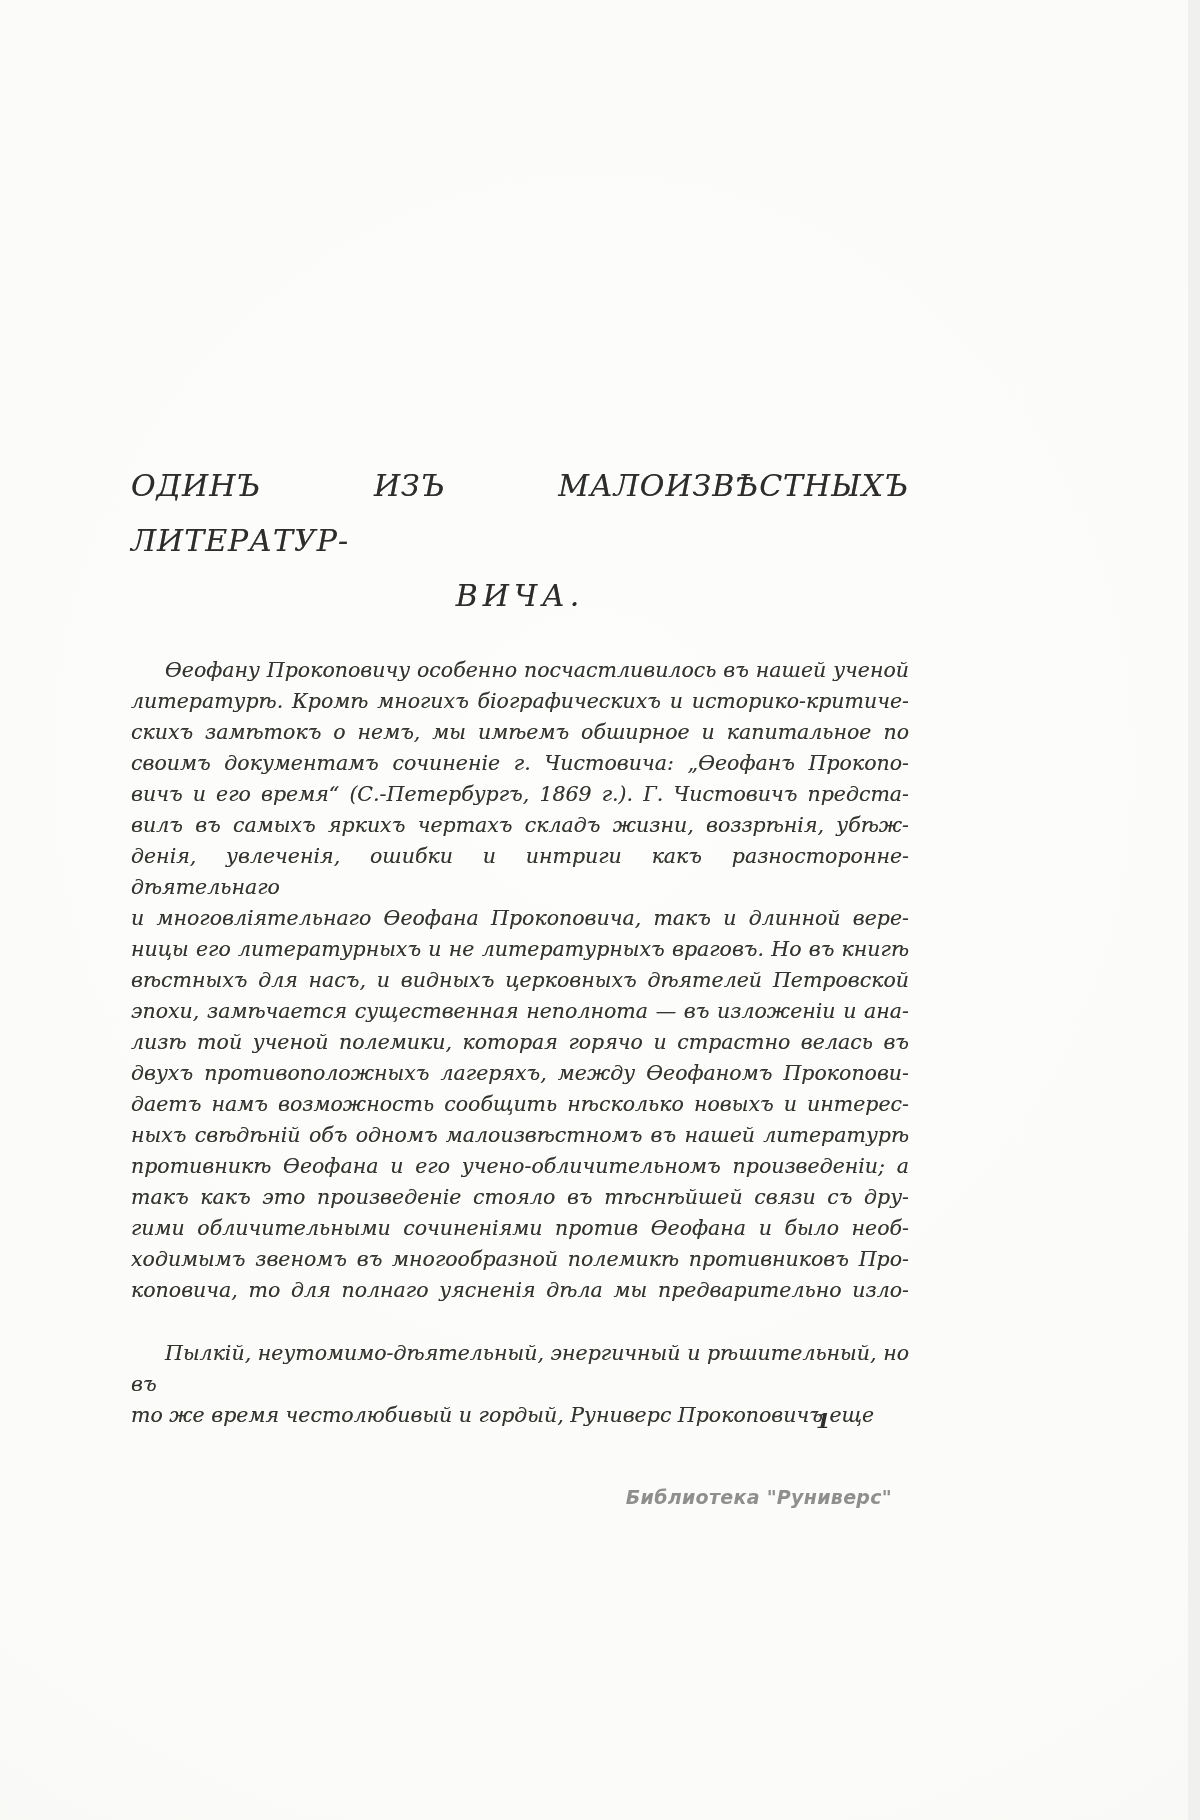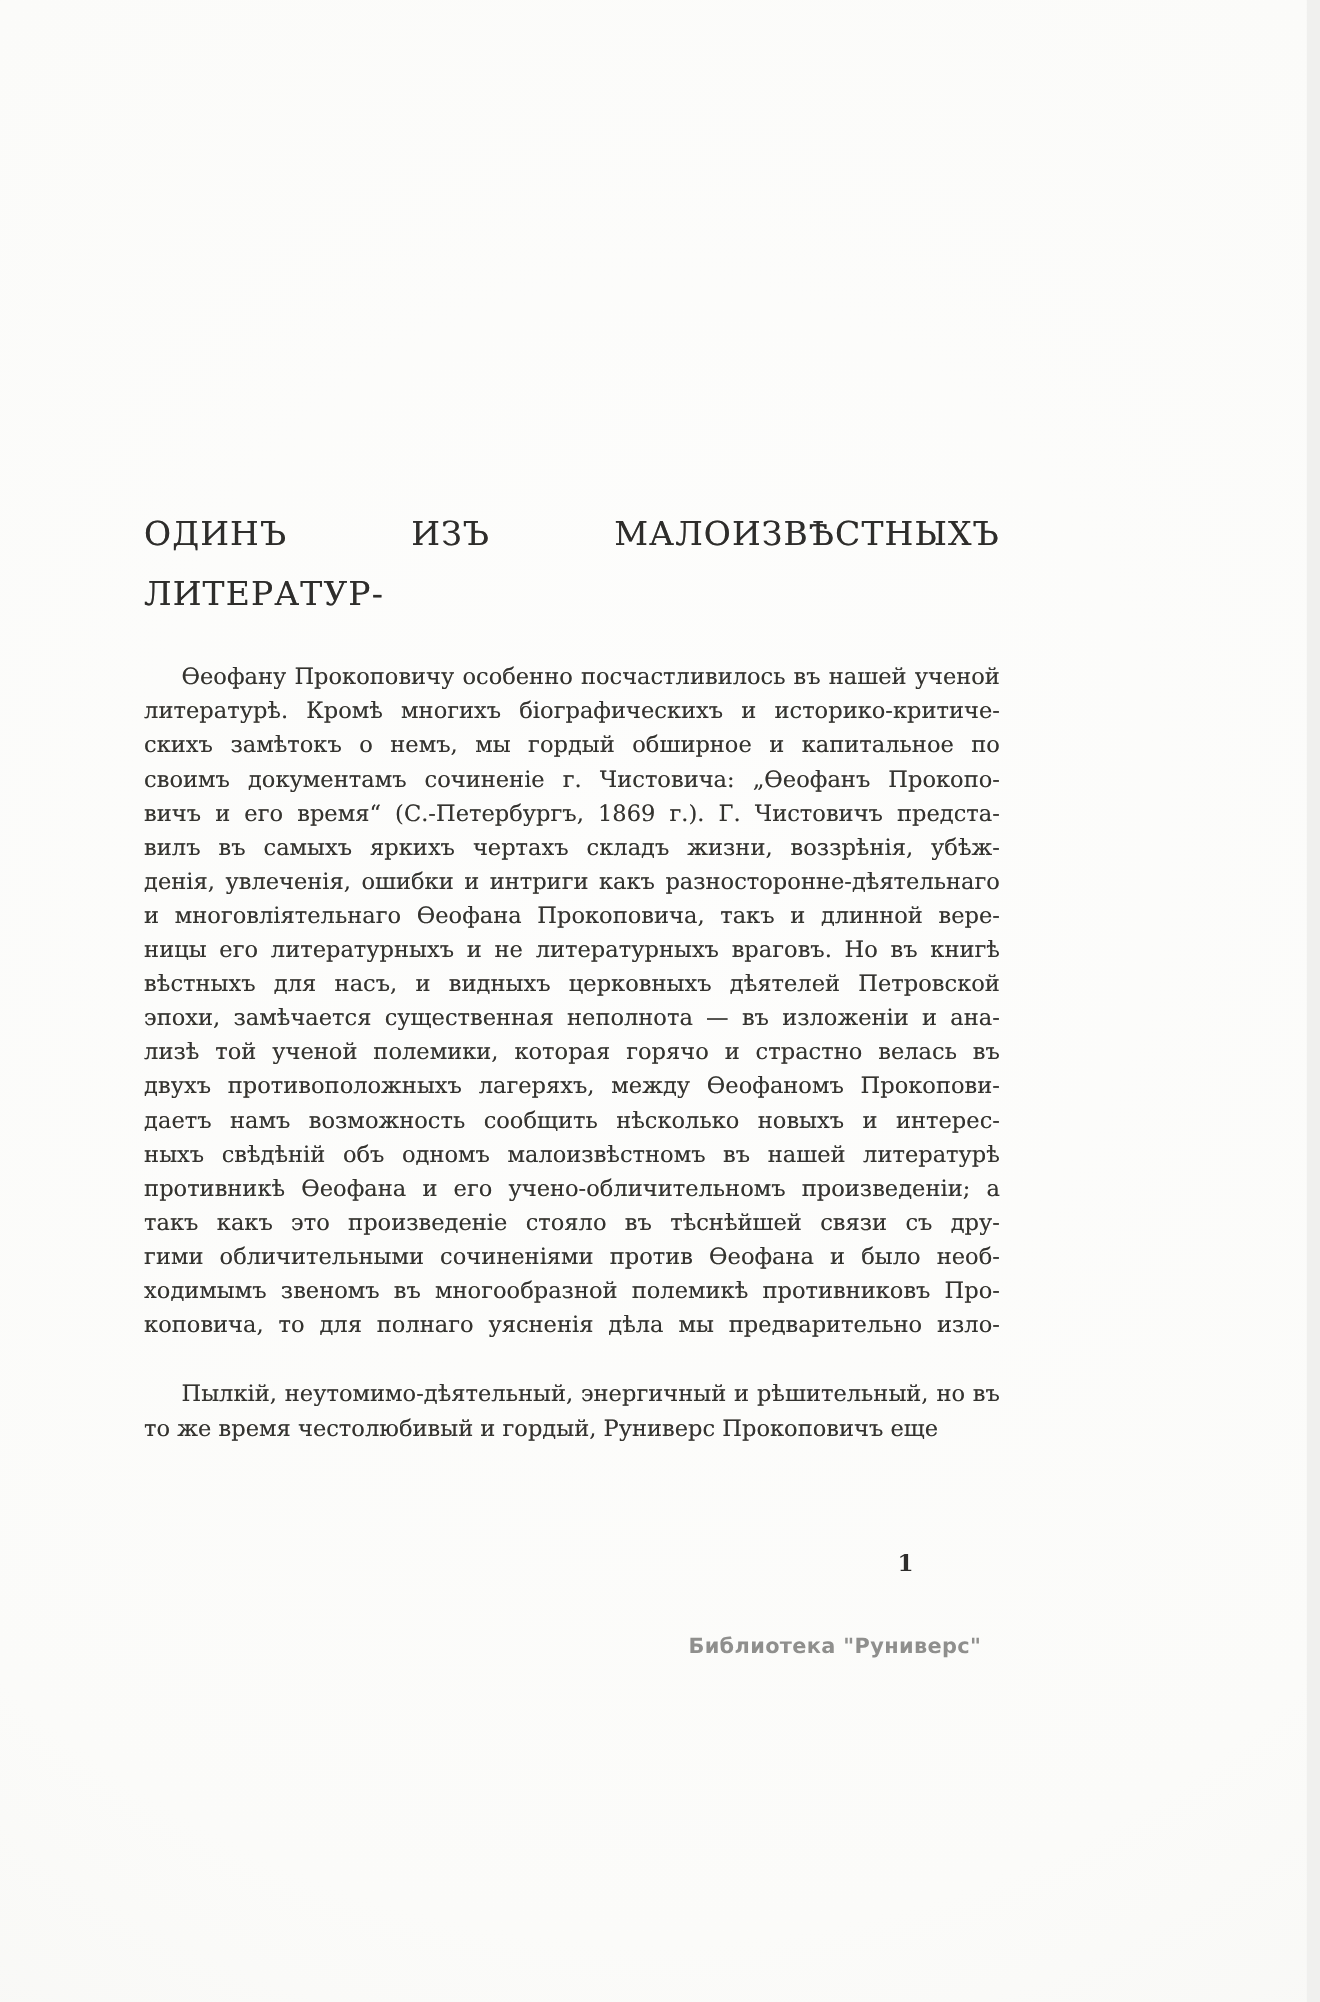--- a/index.html
+++ b/index.html
@@ -8,20 +8,21 @@
     font-family: "DejaVu Serif", "Liberation Serif", serif;
     background:#f0f0ee;
   }
   .scan-page {
     position:relative;
     width:1188px; height:1820px;
     overflow:hidden;
     background:
       radial-gradient(ellipse 140% 100% at 50% 42%, #fdfdfc 0%, #fbfbf9 55%, #f3f3f0 100%);
     color:#33322f;
+    font-style:italic;
   }
   .text-column {
     position:absolute;
     left:131px; top:458px;
     width:778px;
   }
   .title-block {
     font-size:30px;
     font-weight:normal;
     line-height:55px;
@@ -60,26 +61,27 @@
 </style>
 </head>
 <body>
 
 <div class="scan-page">
 
   <div class="text-column">
 
     <h1 class="title-block">
         <div class="line first">ОДИНЪ ИЗЪ МАЛОИЗВѢСТНЫХЪ ЛИТЕРАТУР-</div>
+        <div class="line last">ВИЧА.</div>
       </h1>
 
     <div class="paragraph">
         <div class="line first">Ѳеофану Прокоповичу особенно посчастливилось въ нашей ученой</div>
         <div class="line">литературѣ. Кромѣ многихъ біографическихъ и историко-критиче-</div>
-        <div class="line">скихъ замѣтокъ о немъ, мы гордый обширное и капитальное по</div>
+        <div class="line">скихъ замѣтокъ о немъ, мы имѣемъ обширное и капитальное по</div>
         <div class="line">своимъ документамъ сочиненіе г. Чистовича: „Ѳеофанъ Прокопо-</div>
         <div class="line">вичъ и его время“ (С.-Петербургъ, 1869 г.). Г. Чистовичъ предста-</div>
         <div class="line">вилъ въ самыхъ яркихъ чертахъ складъ жизни, воззрѣнія, убѣж-</div>
         <div class="line">денія, увлеченія, ошибки и интриги какъ разносторонне-дѣятельнаго</div>
         <div class="line">и многовліятельнаго Ѳеофана Прокоповича, такъ и длинной вере-</div>
         <div class="line">ницы его литературныхъ и не литературныхъ враговъ. Но въ книгѣ</div>
         <div class="line">вѣстныхъ для насъ, и видныхъ церковныхъ дѣятелей Петровской</div>
         <div class="line">эпохи, замѣчается существенная неполнота — въ изложеніи и ана-</div>
         <div class="line">лизѣ той ученой полемики, которая горячо и страстно велась въ</div>
         <div class="line">двухъ противоположныхъ лагеряхъ, между Ѳеофаномъ Прокопови-</div>

